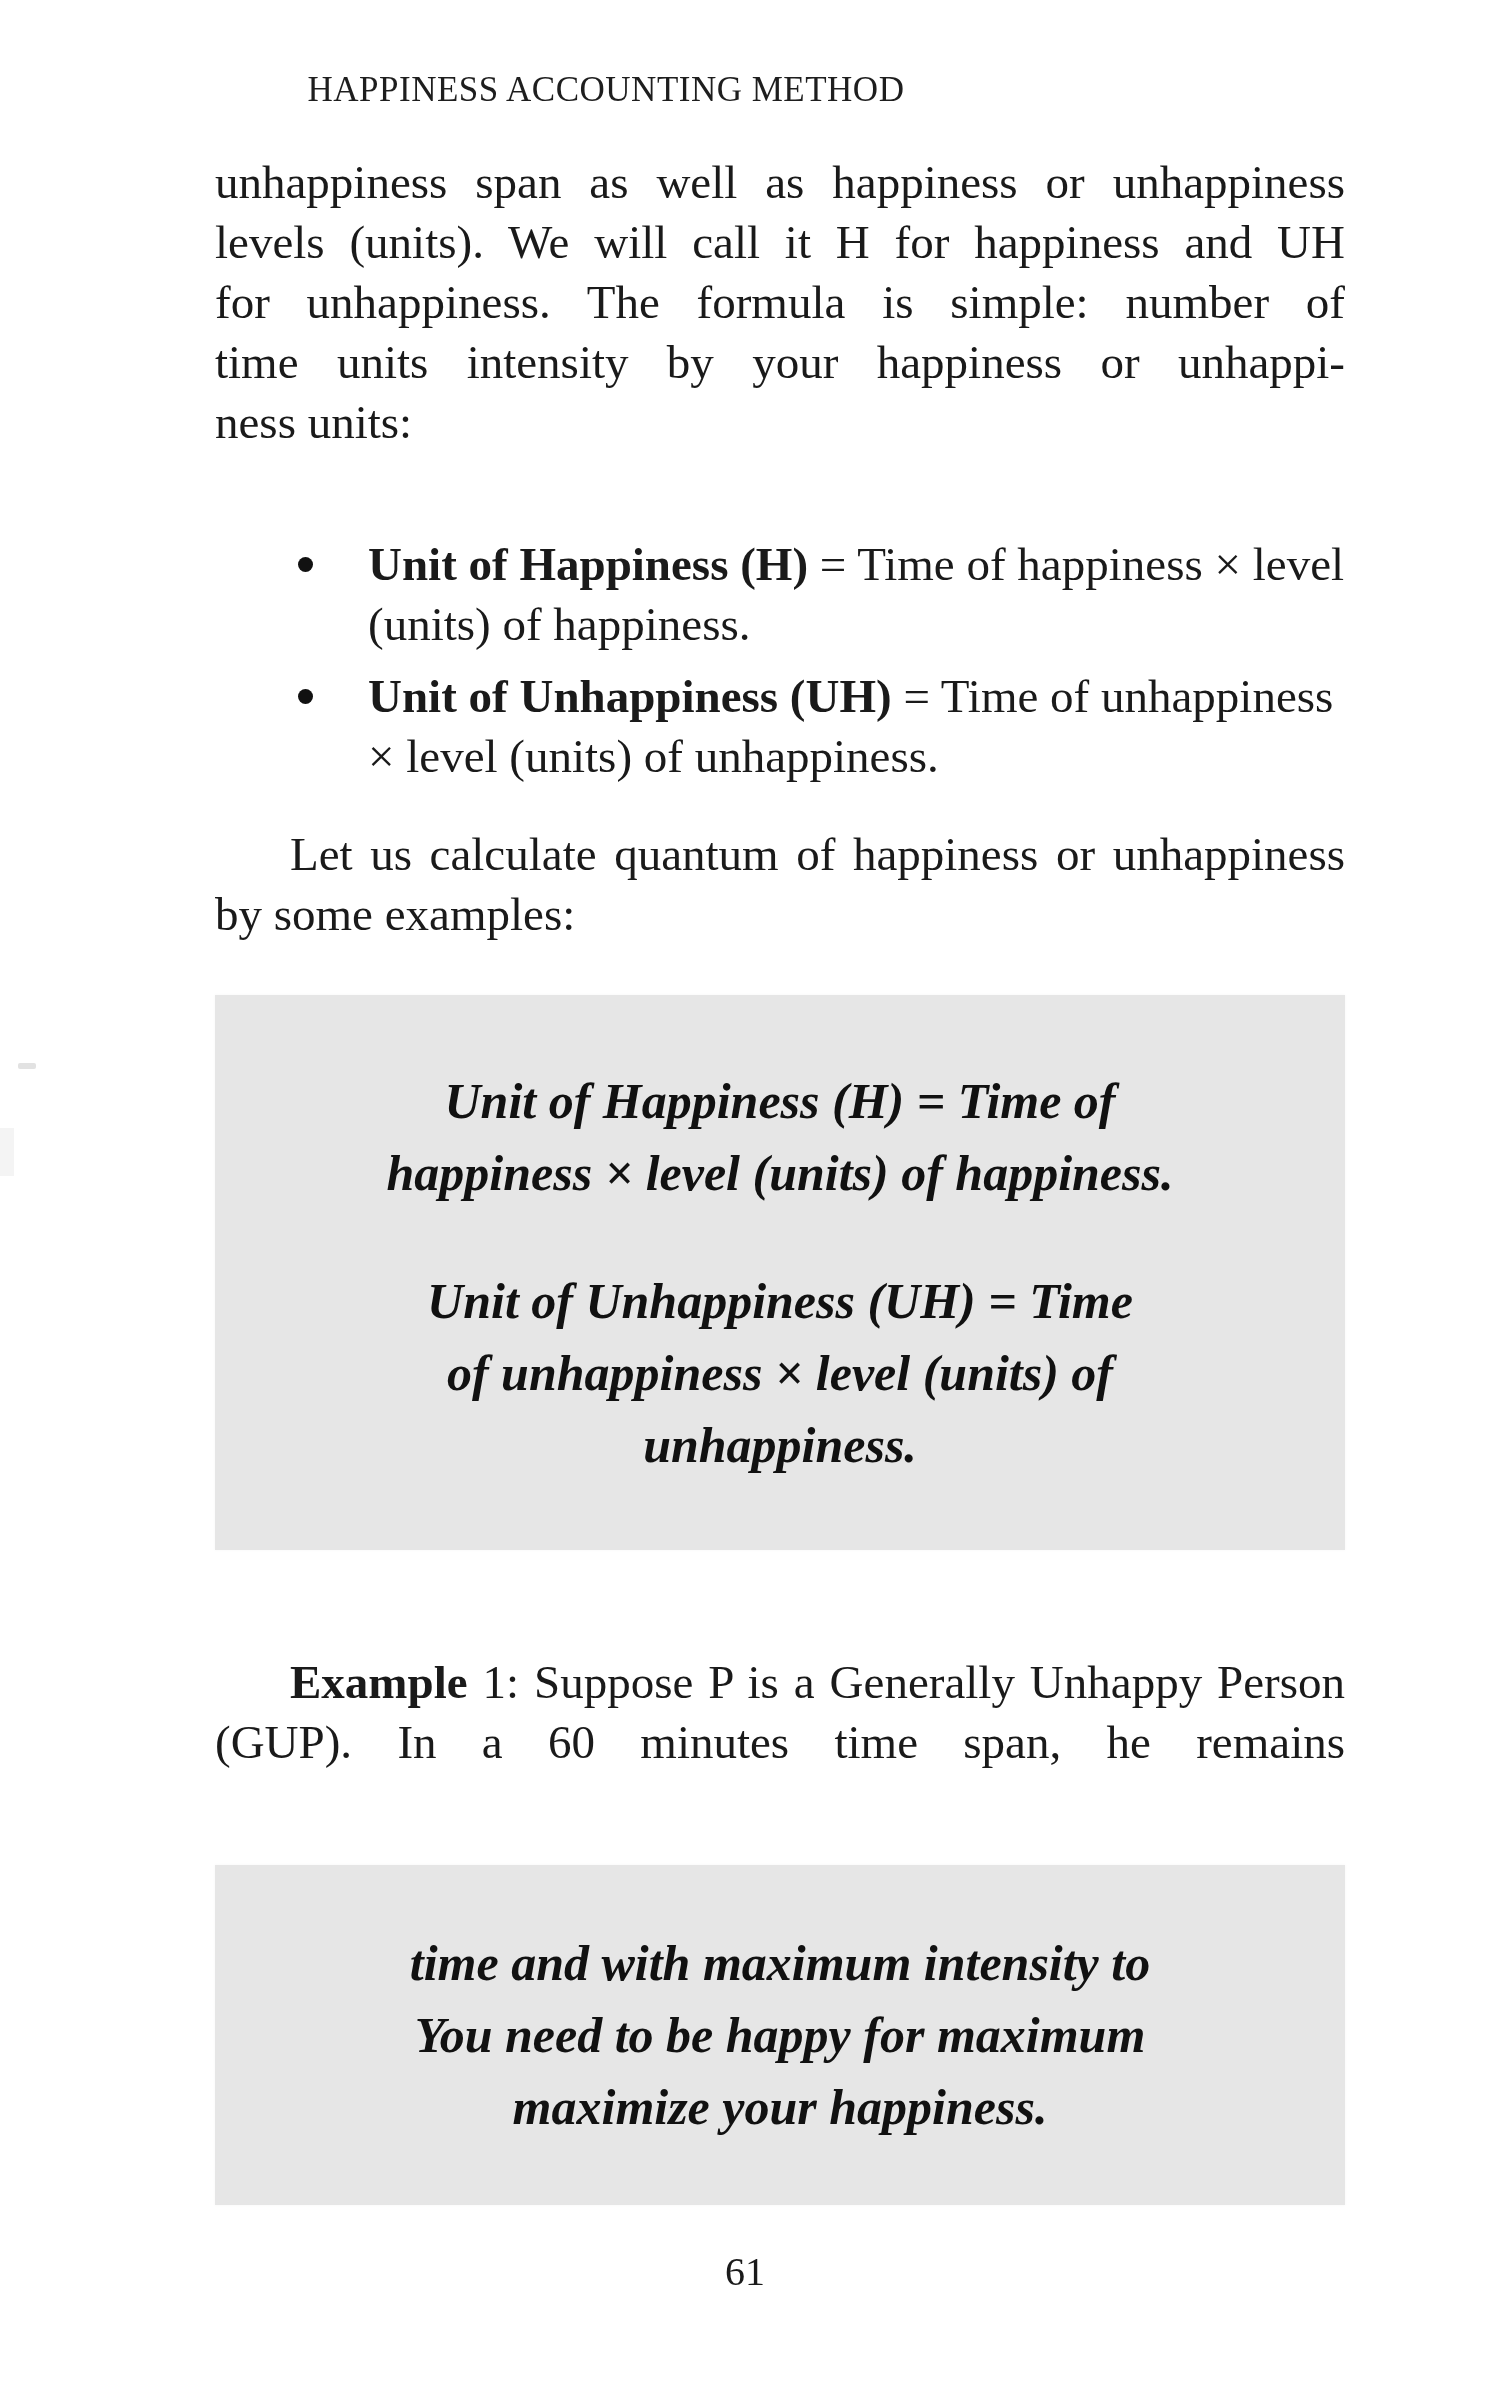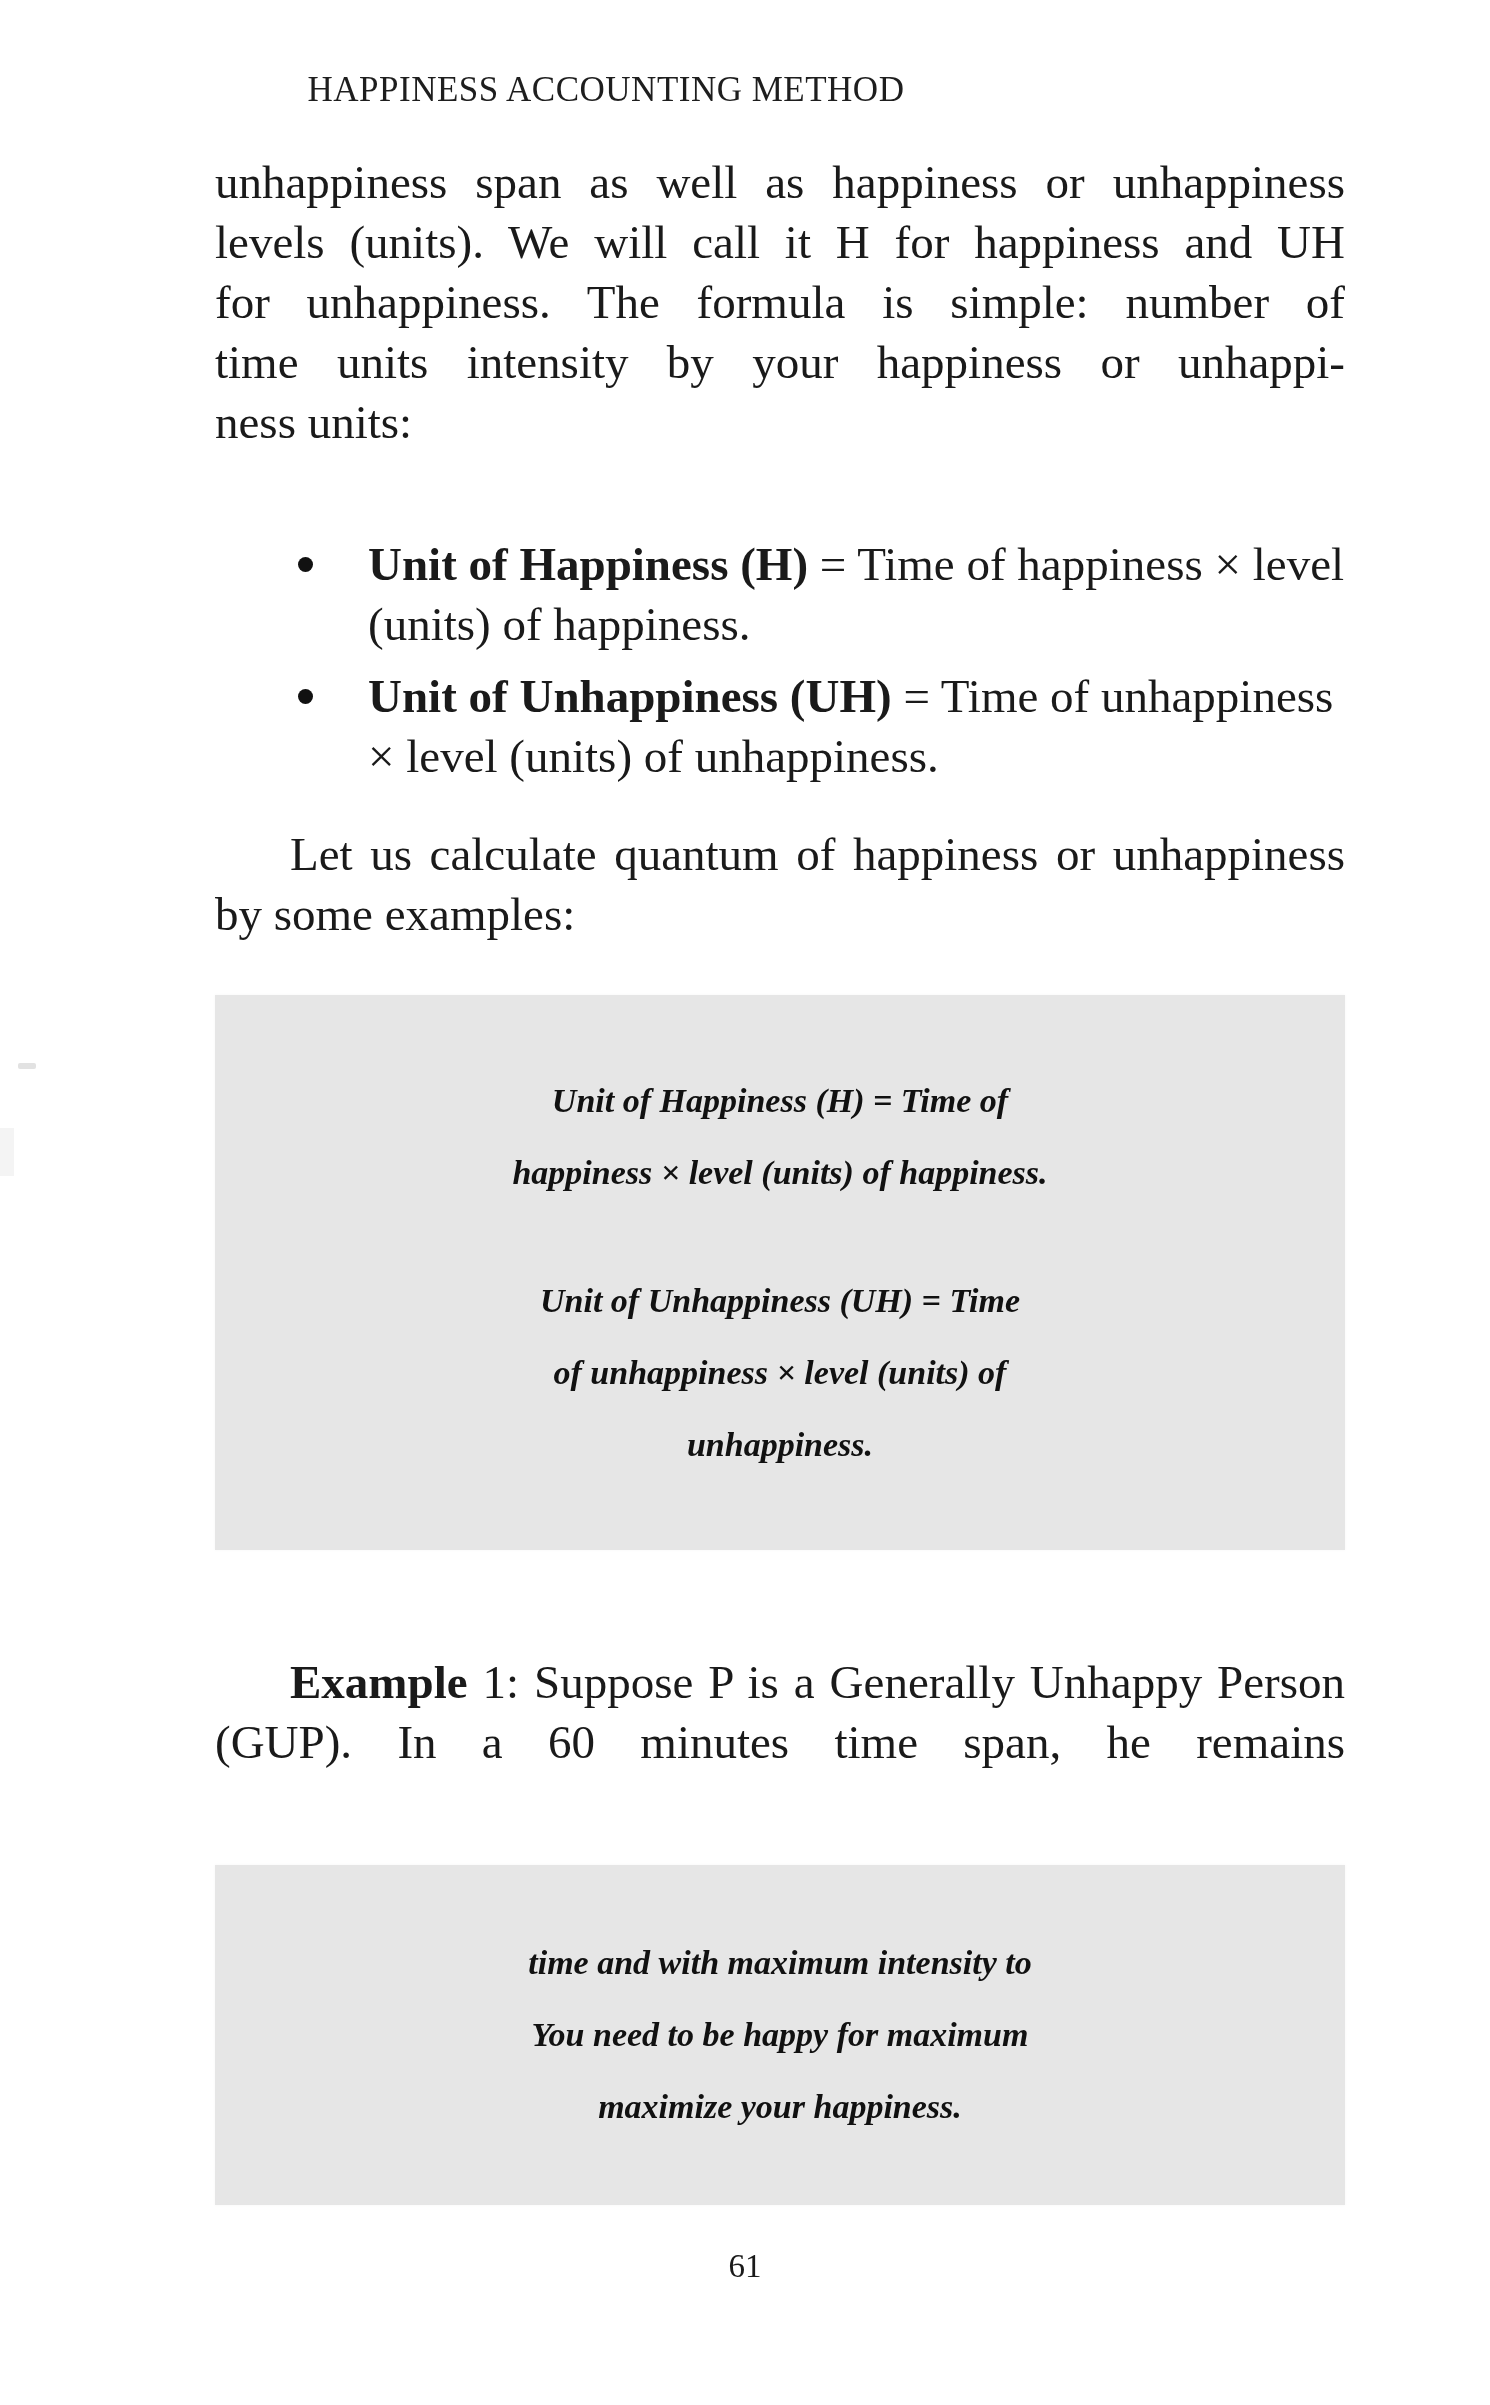--- a/index.html
+++ b/index.html
@@ -86,37 +86,37 @@
       box-shadow: 0 0 3px rgba(0,0,0,0.04);
       display: flex;
       flex-direction: column;
       justify-content: center;
       align-items: center;
     }
     .callout-text {
       font-family: "Liberation Serif", "DejaVu Serif", serif;
       font-style: italic;
       font-weight: bold;
-      font-size: 34px;
+      font-size: 50px;
       line-height: 72px;
       text-align: center;
       color: #111;
       margin: 0;
       padding: 0 90px;
     }
     .callout-gap {
       height: 56px;
     }
     .page-number {
       position: absolute;
       top: 2248px;
       left: 0;
       width: 1490px;
       text-align: center;
-      font-size: 33px;
+      font-size: 40px;
       color: #1a1a1a;
     }
     .scan-mark {
       position: absolute;
       left: 18px;
       top: 1063px;
       width: 18px;
       height: 6px;
       background: #e2e2e2;
       border-radius: 2px;

